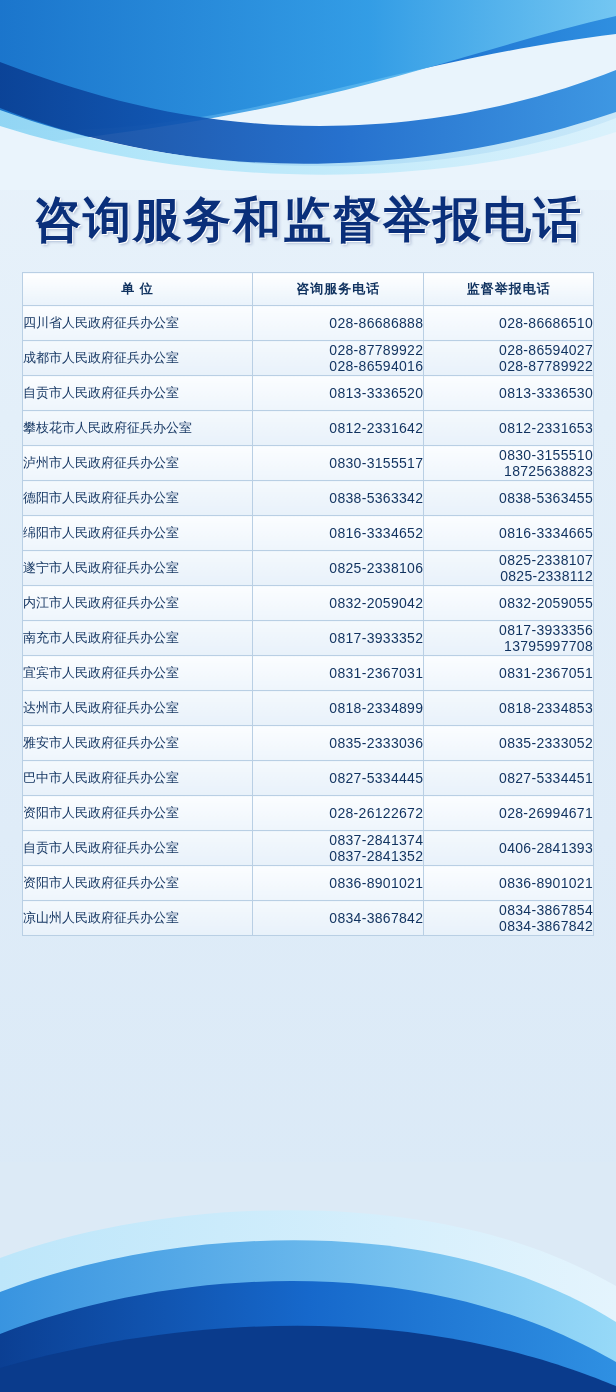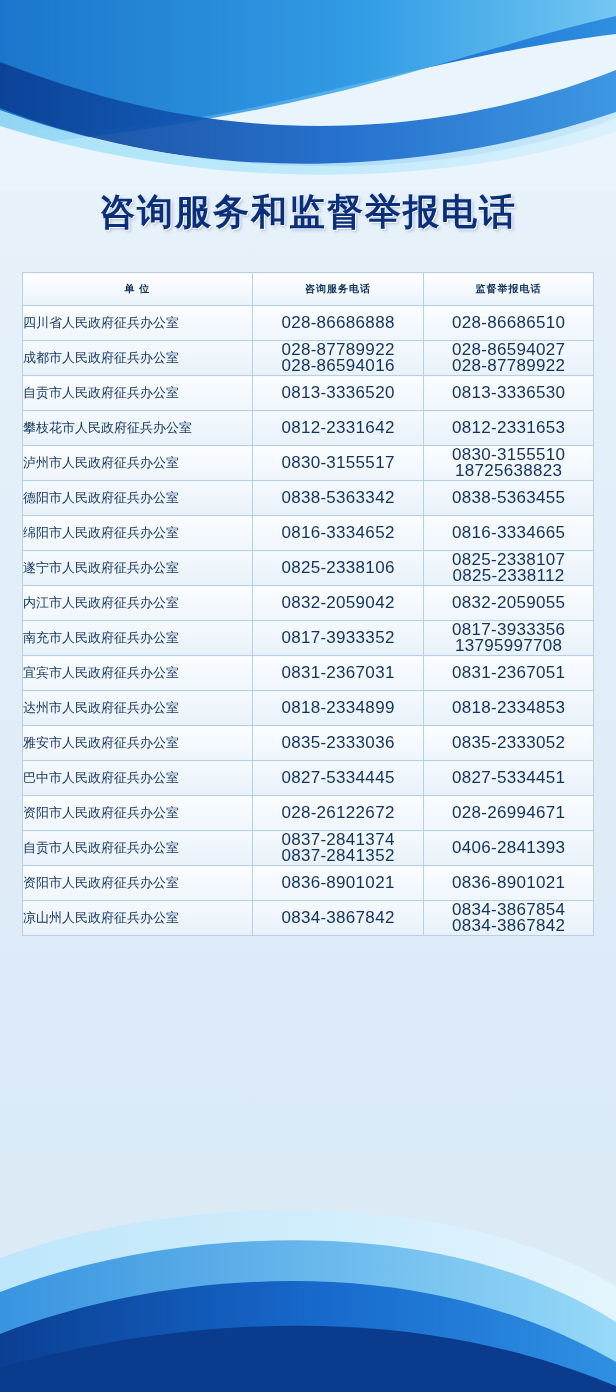--- a/index.html
+++ b/index.html
@@ -28,21 +28,21 @@
   }
   .deco-top { top: 0; height: 190px; }
   .deco-bottom { bottom: 0; height: 230px; }
 
   .title {
     position: absolute;
     top: 188px;
     left: 0;
     width: 616px;
     text-align: center;
-    font-size: 36px;
+    font-size: 48px;
     font-weight: bold;
     letter-spacing: 2px;
     color: #0a2f7a;
     text-shadow: 1px 1px 0 #ffffff, 2px 2px 3px rgba(10,40,110,0.25);
     font-family: "DejaVu Sans", "Liberation Sans", sans-serif;
   }
 
   .table-wrap {
     position: absolute;
     top: 272px;
@@ -55,21 +55,21 @@
     background: #f2f8fd;
     font-size: 12.5px;
     color: #10325f;
   }
   table.phone-table th, table.phone-table td {
     border: 1px solid #b9cfe4;
     padding: 0;
   }
   table.phone-table thead th {
     height: 32px;
-    font-size: 10px;
+    font-size: 13px;
     font-weight: bold;
     background: linear-gradient(180deg, #ffffff 0%, #eaf3fb 100%);
     color: #10325f;
     letter-spacing: 1px;
   }
   .col-unit { width: 230px; }
   .col-consult { width: 172px; font-family: Liberation Mono, monospace; }
   .col-report { width: 170px; }
 
   table.phone-table tbody td {
@@ -81,22 +81,22 @@
     background: linear-gradient(180deg, #f4f9fd 0%, #e8f1fa 100%);
   }
   td.unit {
     padding-left: 12px;
     text-align: left;
     font-size: 13px;
     font-family: Liberation Sans, sans-serif;
     white-space: nowrap;
   }
   td.num {
-    text-align: center;
-    font-size: 17px;
+    text-align: right;
+    font-size: 14px;
     letter-spacing: 0.3px;
     line-height: 16px;
     font-family: "Liberation Sans", sans-serif;
   }
   td.num .line { display: block; }
 </style>
 </head>
 <body>
 
 <div class="poster">

